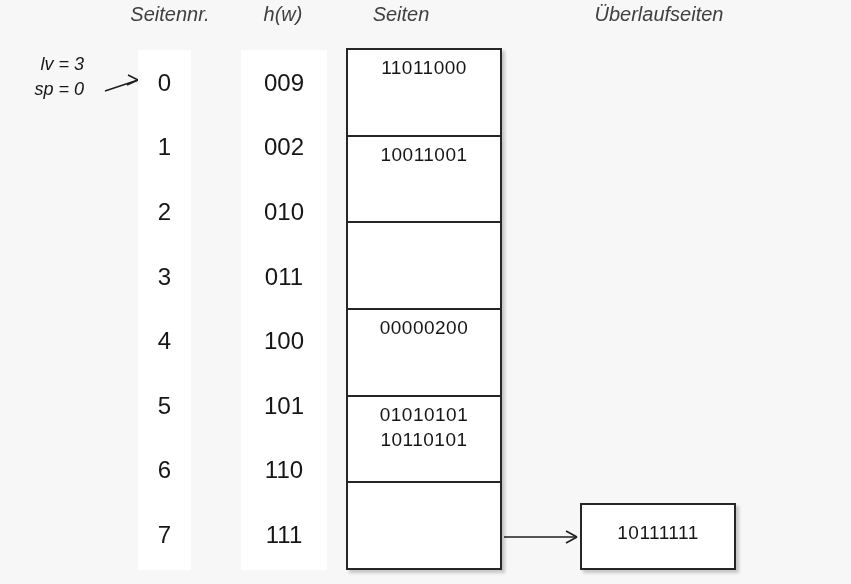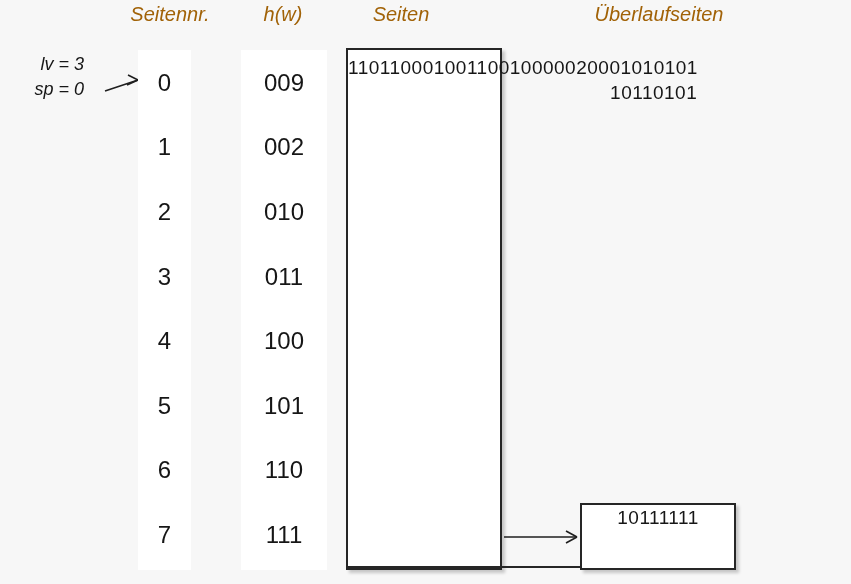--- a/index.html
+++ b/index.html
@@ -12,21 +12,21 @@
     color:#161616;
     overflow:hidden;
   }
   .header{
     position:absolute;
     top:3px;
     transform:translateX(-50%);
     font-style:italic;
     font-size:20px;
     white-space:nowrap;
-    color:#a16207;
+    color:#404040;
   }
   .hdr-pageno{left:170px;}
   .hdr-hash{left:283px;}
   .hdr-pages{left:401px;}
   .hdr-overflow{left:659px;}
 
   .annotation{
     position:absolute;
     left:8px;
     top:52px;
@@ -63,21 +63,21 @@
     position:absolute;
     left:346px;
     top:48px;
     width:156px;
     height:522px;
     box-sizing:border-box;
     border:2px solid #262626;
     background:#ffffff;
     box-shadow:3px 3px 3px rgba(0,0,0,0.20);
     display:flex;
-    flex-direction:row;
+    flex-direction:column;
   }
   .bucket-cell{
     flex:1;
     box-sizing:border-box;
     border-bottom:2px solid #262626;
     padding-top:5px;
   }
   .bucket-cell:last-child{border-bottom:none;}
   .entry{
     text-align:center;
@@ -89,21 +89,21 @@
   .overflow-box{
     position:absolute;
     left:580px;
     top:503px;
     width:156px;
     height:67px;
     box-sizing:border-box;
     border:2px solid #262626;
     background:#ffffff;
     box-shadow:3px 3px 3px rgba(0,0,0,0.20);
-    padding-top:0;
+    padding-top:15px;
   }
 
   .arrow-svg{position:absolute;}
   .arrow-main{left:502px;top:527px;}
   .arrow-pointer{left:102px;top:72px;}
 </style>
 </head>
 <body>
 
 <div class="canvas">

